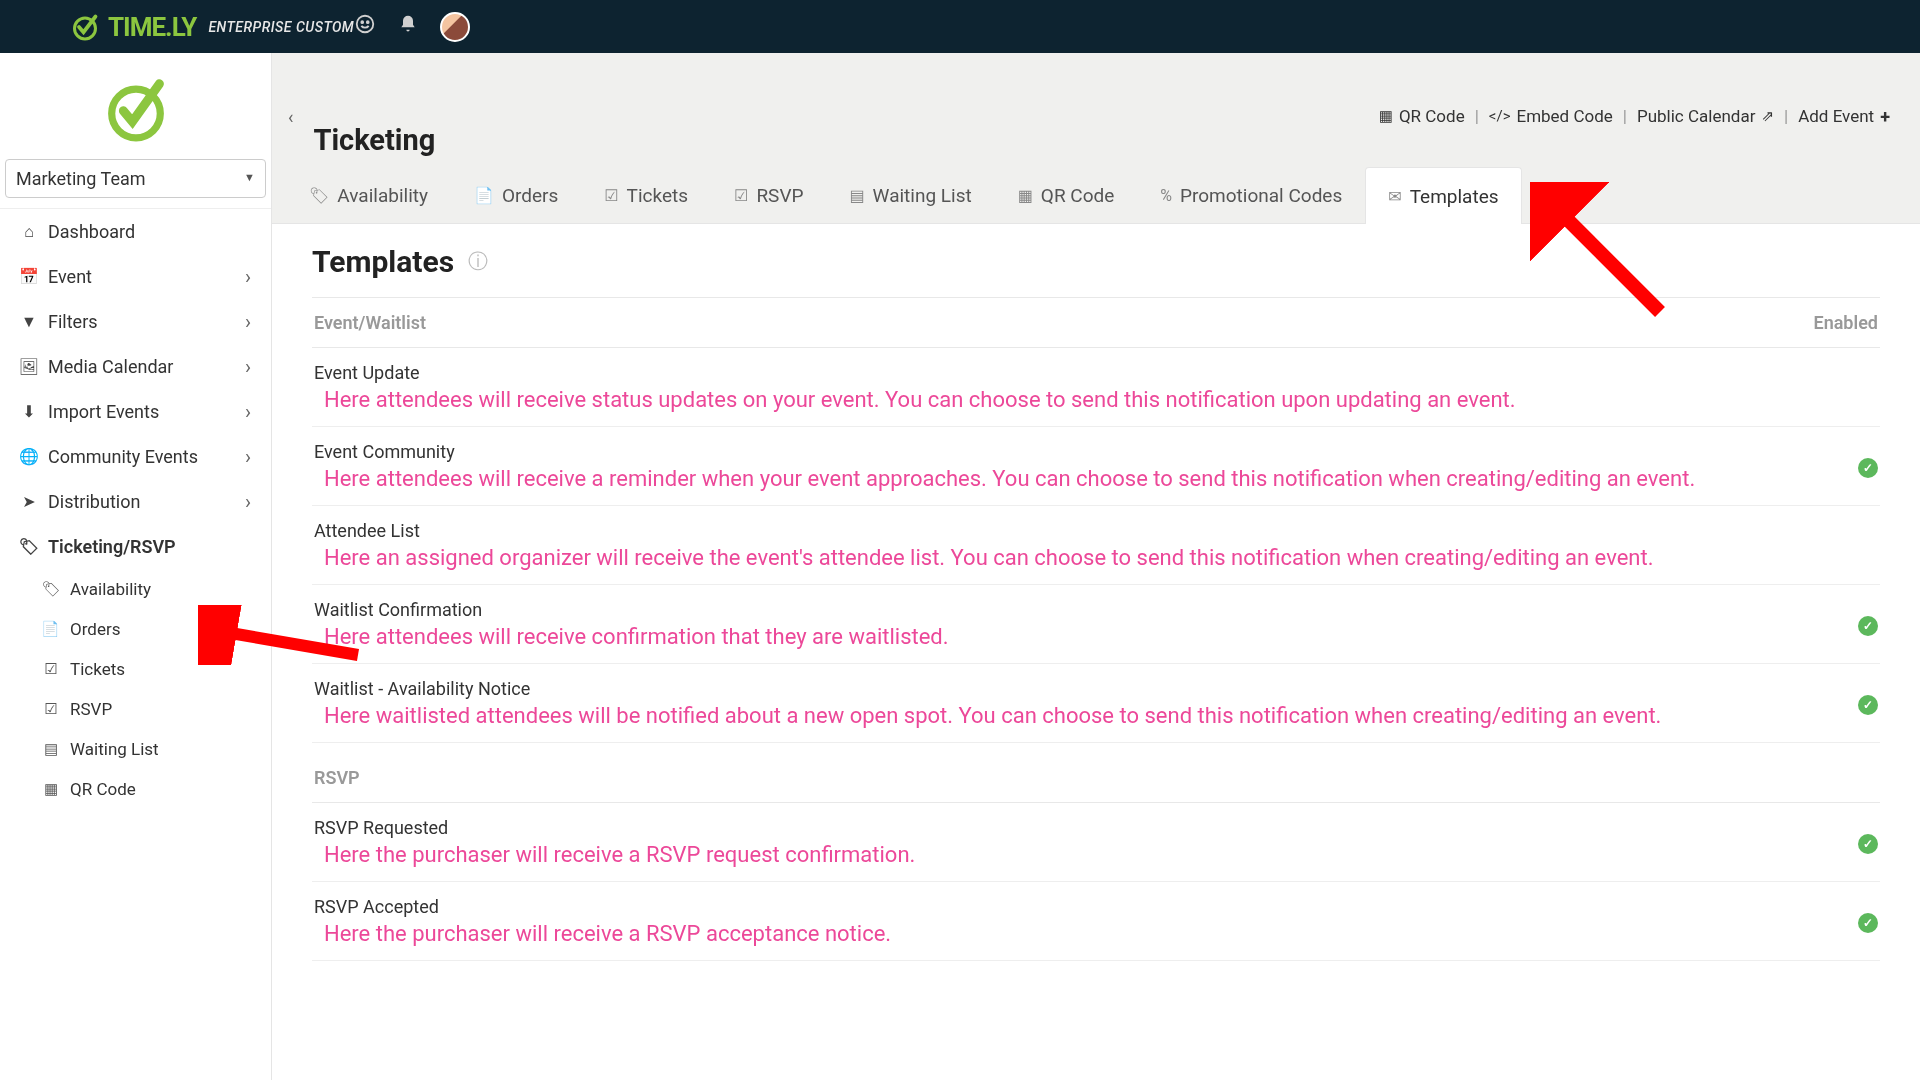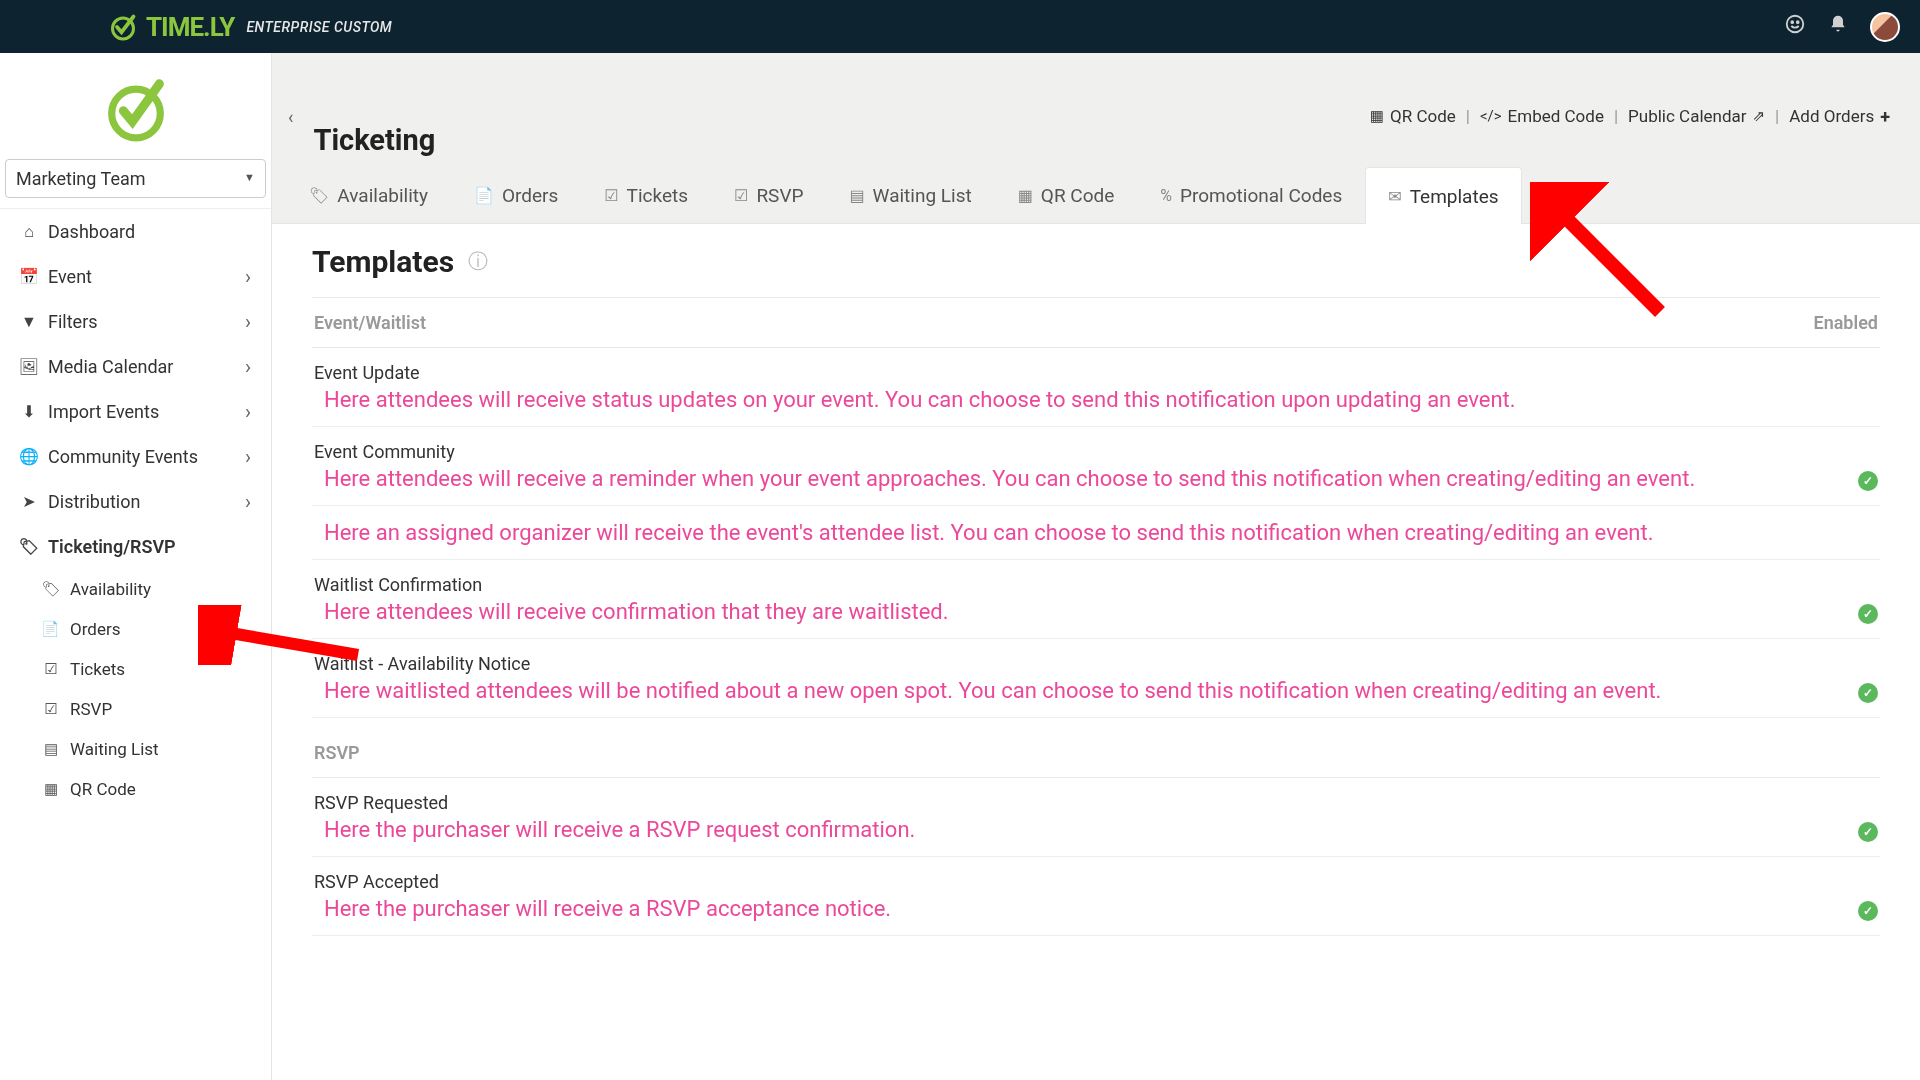--- a/index.html
+++ b/index.html
@@ -1,19 +1,19 @@
 <!DOCTYPE html>
 <html><head>
 <meta charset="utf-8">
 <style>
 * { margin: 0; padding: 0; box-sizing: border-box; font-family: -apple-system, BlinkMacSystemFont, "Segoe UI", Roboto, sans-serif; }
 body { background: #f0f0ee; width: 1920px; height: 1080px; overflow: hidden; }
 
 
-.topbar { background: #0d2330; height: 53px; display: flex; align-items: center; padding: 0 20px 0 108px; justify-content: space-between; }
+.topbar { background: #0d2330; height: 53px; display: flex; align-items: center; padding: 0 20px 0 70px; }
 .logo-area { display: flex; align-items: center; gap: 8px; }
 .logo-mark { width: 30px; height: 30px; }
 .logo-text { color: #8cc63f; font-weight: 700; font-size: 26px; letter-spacing: -1px; }
 .logo-sub { color: #e8e8e8; font-style: italic; font-size: 14px; font-weight: 500; margin-left: 4px; letter-spacing: 0.5px; }
 .topbar-right { display: flex; align-items: center; gap: 22px; }
 .topbar-icon { color: #d0d0d0; font-size: 20px; cursor: pointer; }
 .avatar { width: 30px; height: 30px; border-radius: 50%; background: linear-gradient(135deg, #f4c4a0 40%, #8b4a3a 41%); border: 2px solid #fff; }
 
 
 .layout { display: flex; height: calc(100% - 53px); }
@@ -52,21 +52,21 @@
 .tab.active { background: #fff; border-color: #e5e5e5; color: #333; border-radius: 4px 4px 0 0; margin-bottom: -1px; }
 .tab-icon { color: #888; font-size: 16px; }
 
 
 .panel { background: #fff; margin: 0; padding: 20px 40px 30px; height: calc(100% - 145px); overflow: hidden; }
 .panel-title-row { display: flex; align-items: center; gap: 14px; padding-bottom: 18px; }
 .panel-title { font-size: 30px; font-weight: 700; color: #222; }
 .info-icon { color: #bbb; font-size: 20px; }
 
 .section-header { display: flex; justify-content: space-between; padding: 14px 2px; border-top: 1px solid #e8e8e8; border-bottom: 1px solid #e8e8e8; color: #999; font-weight: 600; font-size: 18px; gap: 10px; }
-.template-row { padding: 14px 2px; border-bottom: 1px solid #eee; display: flex; justify-content: space-between; align-items: flex-end; }
+.template-row { padding: 14px 2px; border-bottom: 1px solid #eee; display: flex; justify-content: space-between; align-items: center; }
 .template-info { flex: 1; }
 .template-name { font-size: 18px; color: #333; margin-bottom: 4px; }
 .template-desc { font-size: 22px; color: #ec4899; padding-left: 10px; }
 .enabled-check { width: 20px; height: 20px; border-radius: 50%; background: #5cb85c; display: inline-flex; align-items: center; justify-content: center; color: #fff; font-size: 12px; font-weight: bold; margin-top: 4px; }
 
 .section-header2 { padding: 24px 2px 14px; border-bottom: 1px solid #e8e8e8; color: #999; font-weight: 600; font-size: 18px; }
 
 
 .arrow { position: absolute; pointer-events: none; }
 .arrow svg { display: block; }
@@ -194,21 +194,21 @@
             <span class="hicon">&lt;/&gt;</span>
             <span>Embed Code</span>
           </span>
         <span class="header-sep">|</span>
         <span class="header-link">
             <span>Public Calendar</span>
             <span class="hicon">⇗</span>
           </span>
         <span class="header-sep">|</span>
         <span class="header-link">
-            <span>Add Orders</span>
+            <span>Add Event</span>
             <span class="hicon" style="font-size:18px;font-weight:bold;">+</span>
           </span>
       </div>
     </div>
 
     <div class="tabs">
       <div class="tab">
           <span class="tab-icon">🏷</span>
           <span>Availability</span>
         </div>
@@ -262,20 +262,21 @@
           </div>
           <div class="template-row">
             <div class="template-info">
               <div class="template-name">Event Community</div>
               <div class="template-desc">Here attendees will receive a reminder when your event approaches. You can choose to send this notification when creating/editing an event.</div>
             </div>
             <span class="enabled-check">✓</span>
           </div>
           <div class="template-row">
             <div class="template-info">
+              <div class="template-name">Attendee List</div>
               <div class="template-desc">Here an assigned organizer will receive the event's attendee list. You can choose to send this notification when creating/editing an event.</div>
             </div>
           </div>
           <div class="template-row">
             <div class="template-info">
               <div class="template-name">Waitlist Confirmation</div>
               <div class="template-desc">Here attendees will receive confirmation that they are waitlisted.</div>
             </div>
             <span class="enabled-check">✓</span>
           </div>

